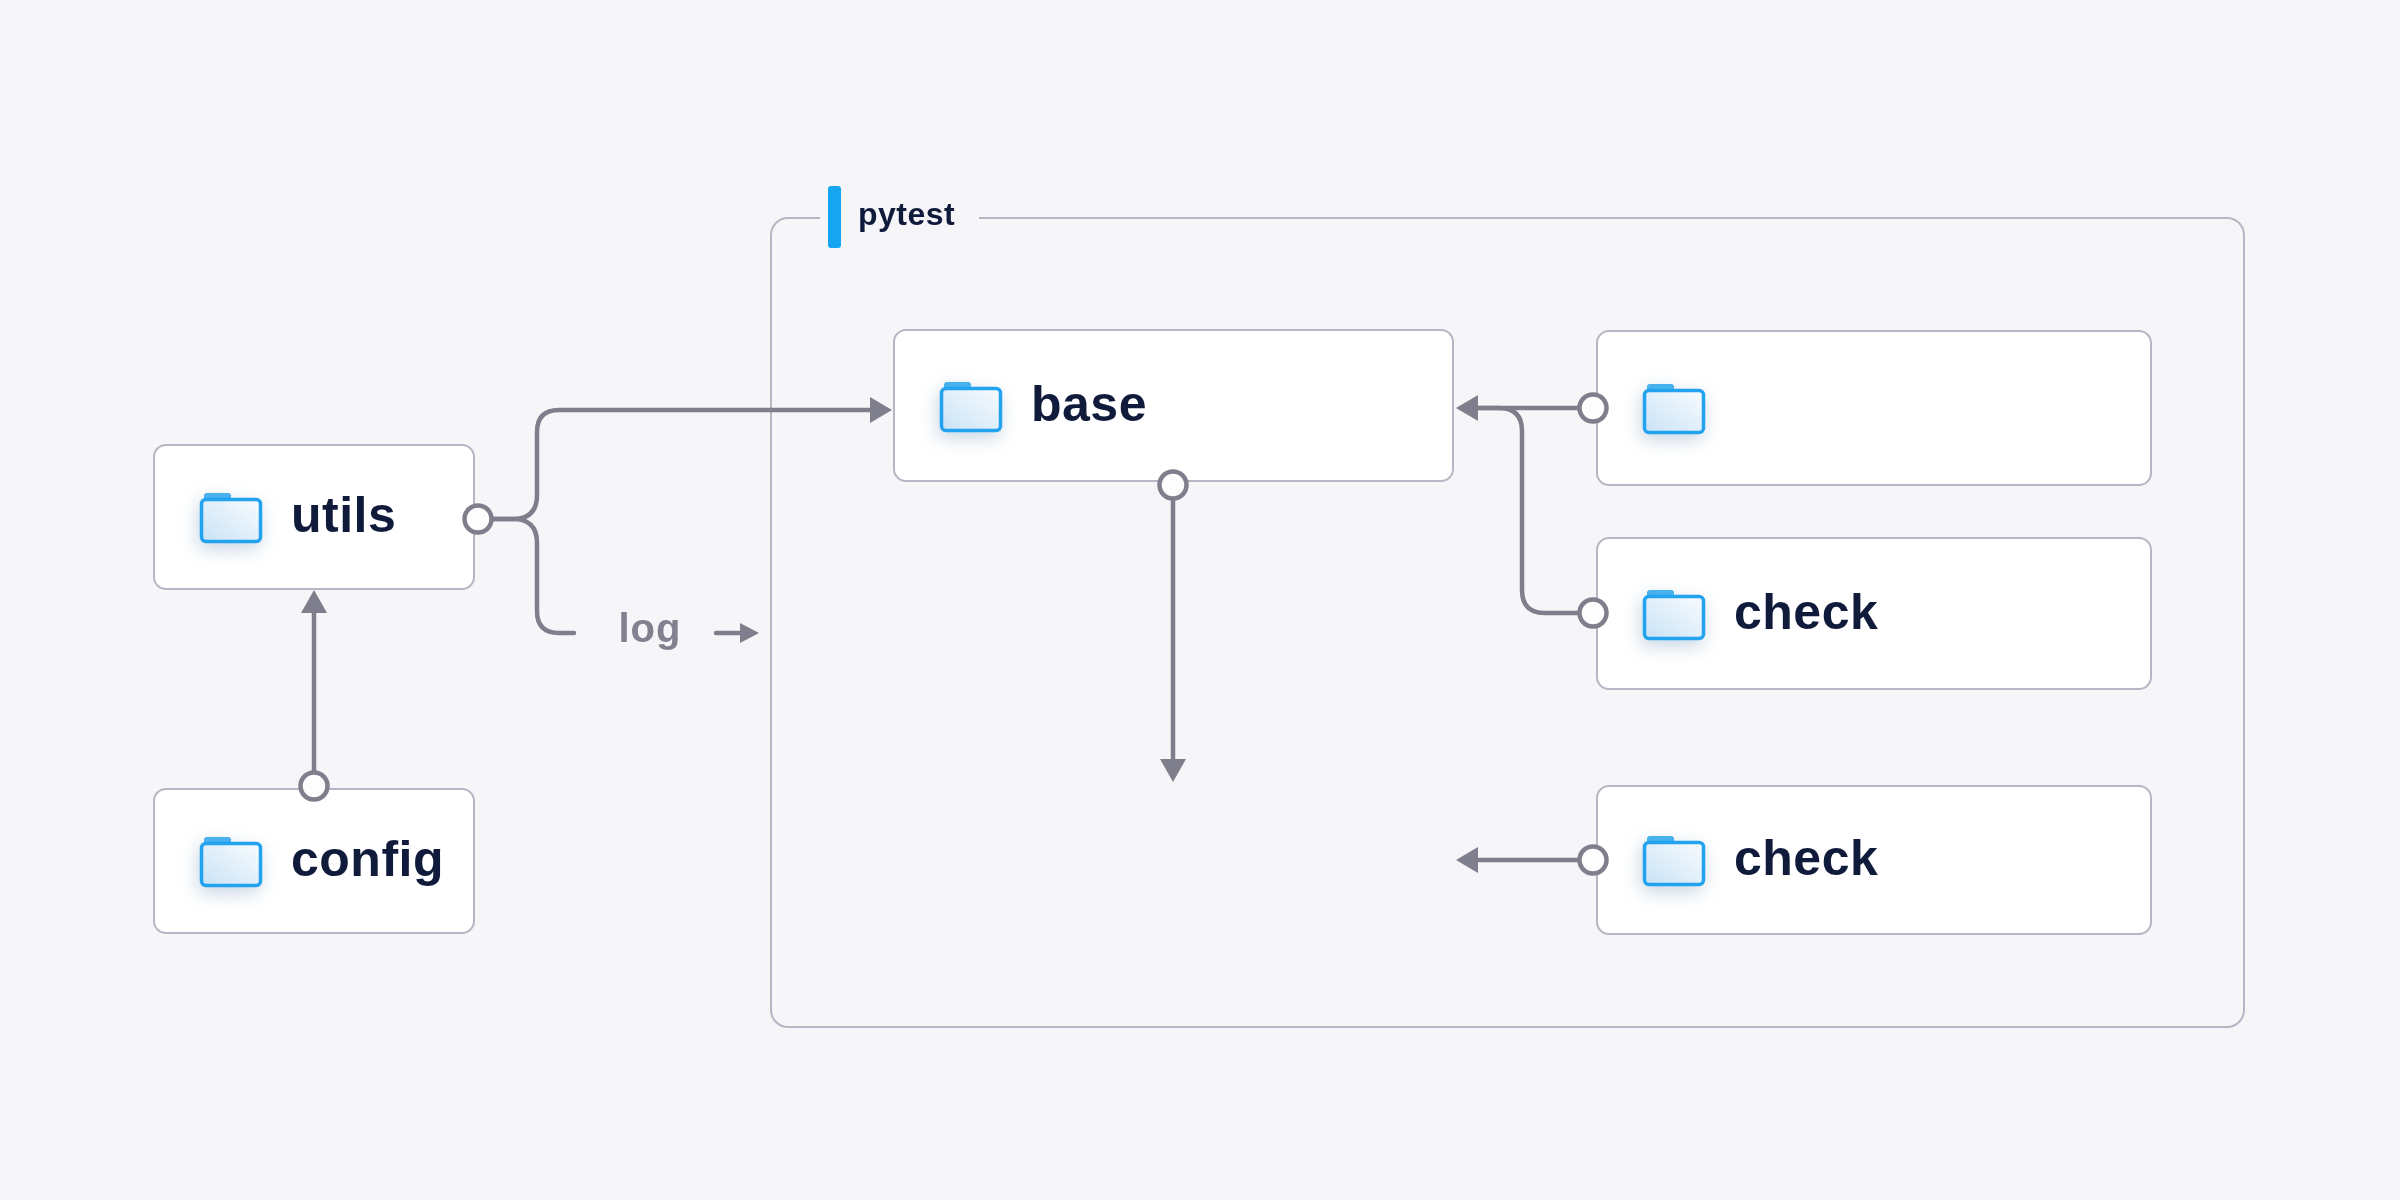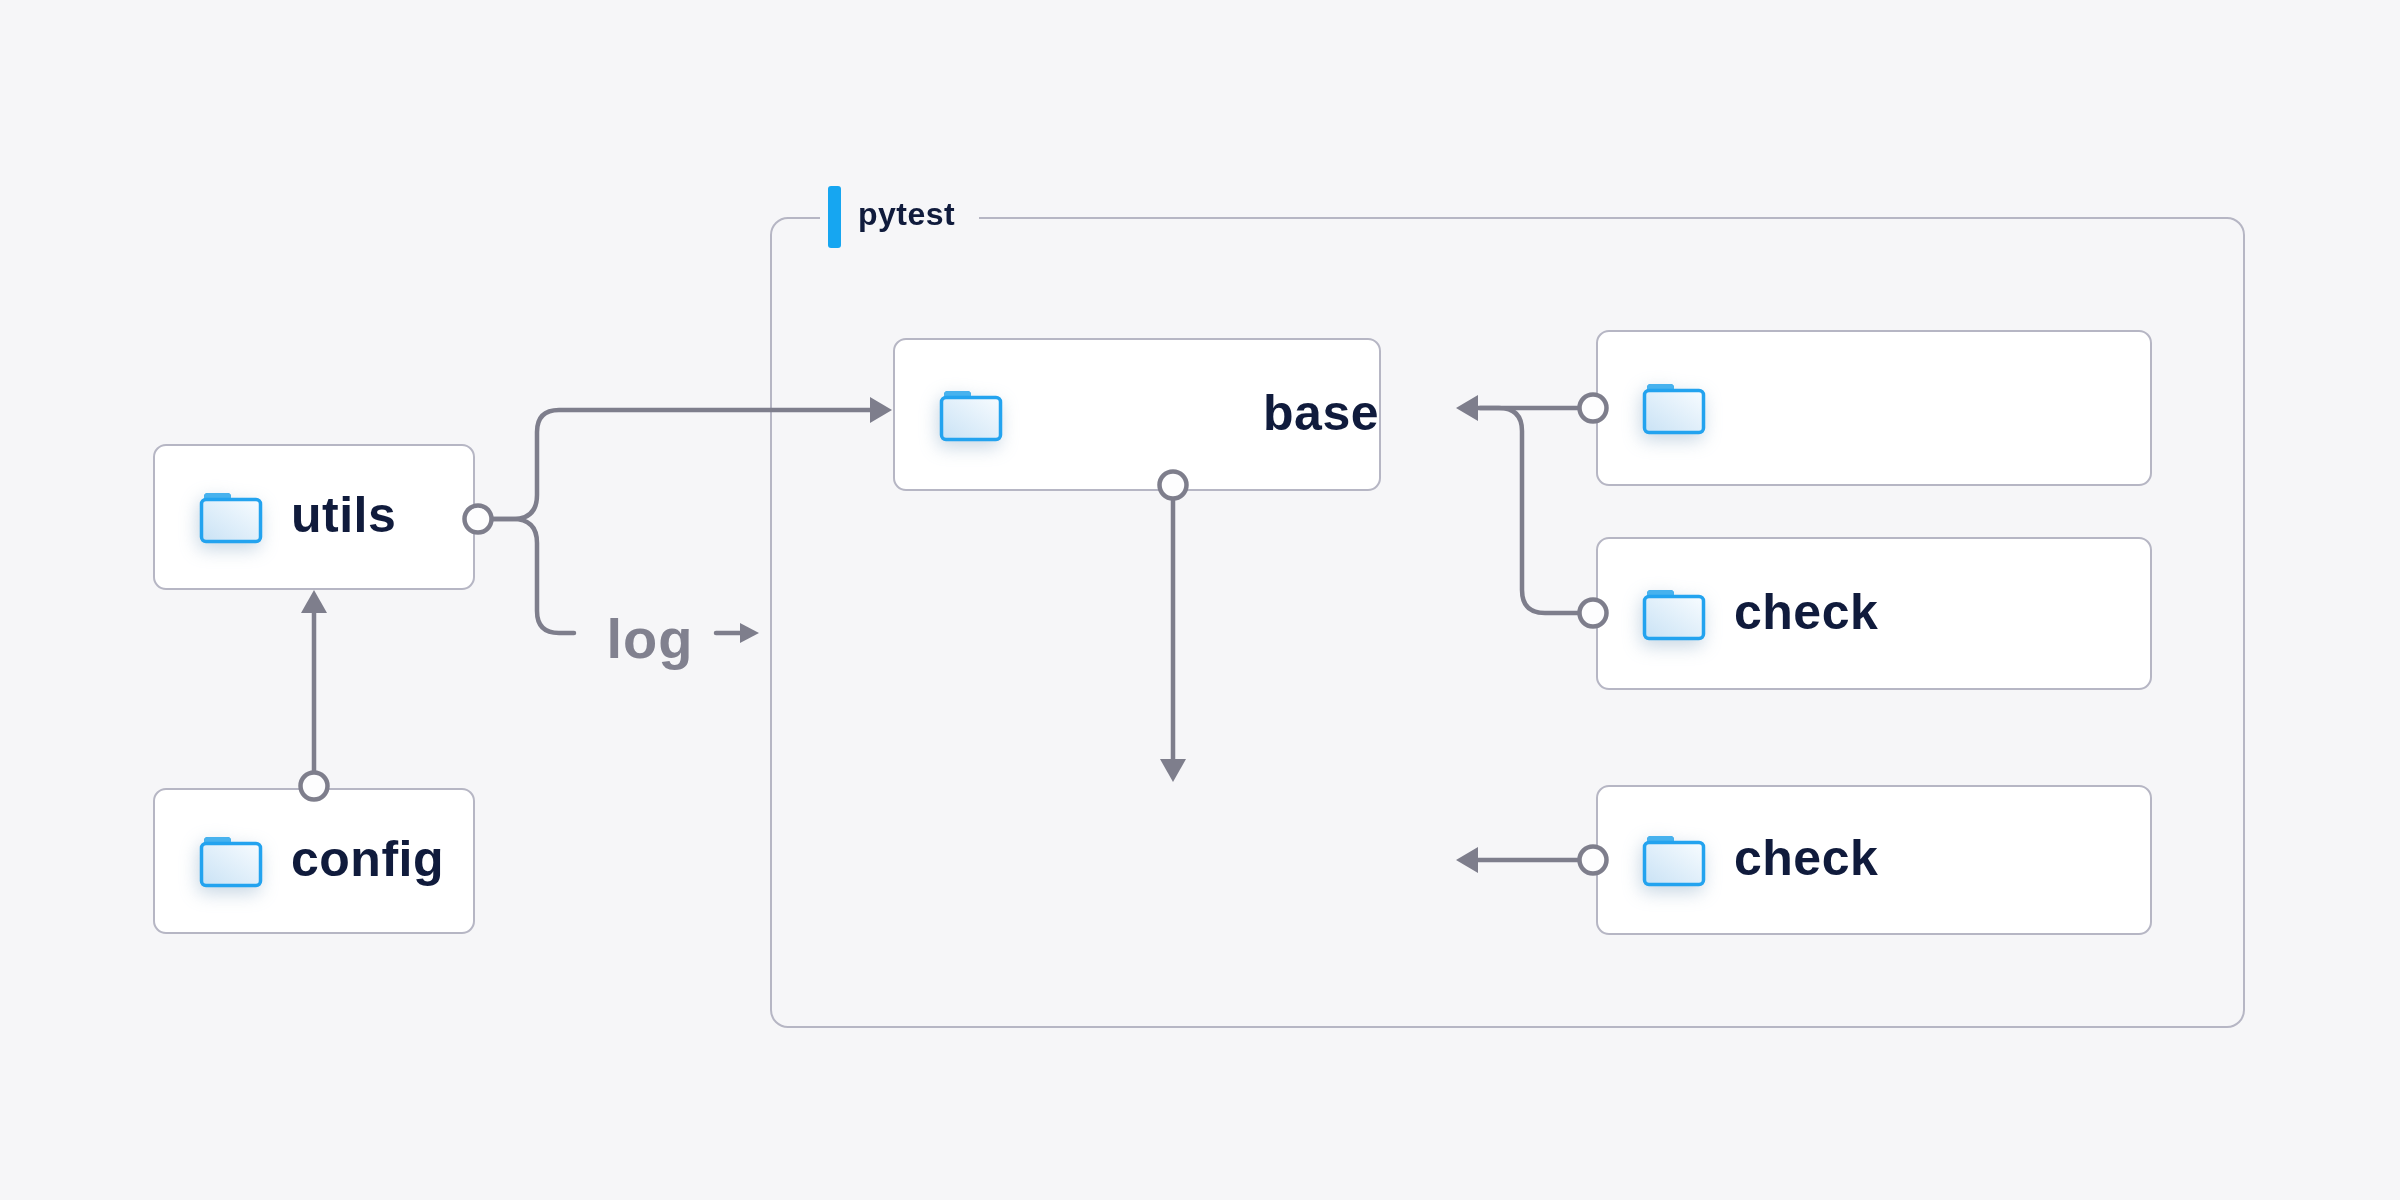--- a/index.html
+++ b/index.html
@@ -58,42 +58,42 @@
   .node .node-label {
     font-size: 50px; font-weight: 700;
     color: #101b3c; letter-spacing: 0.5px;
     padding-bottom: 4px;
   }
   .folder { width: 64px; height: 54px; flex: 0 0 auto;
             filter: drop-shadow(-2px 6px 9px rgba(110,150,185,0.38)); }
 
   .n-utils     { left: 153px;  top: 444px; width: 322px; height: 146px; }
   .n-config    { left: 153px;  top: 788px; width: 322px; height: 146px; }
-  .n-base      { left: 893px;  top: 338px; width: 488px; height: 153px; justify-content: space-between; }
+  .n-base      { left: 893px;  top: 329px; width: 561px; height: 153px; }
   .n-pymilvus  { left: 1596px; top: 330px; width: 556px; height: 156px; }
   .n-check     { left: 1596px; top: 537px; width: 556px; height: 153px; }
   .n-testcases { left: 893px;  top: 785px; width: 561px; height: 150px; }
   .n-common    { left: 1596px; top: 785px; width: 556px; height: 150px; }
 
   
   .edges {
     position: absolute; left: 0; top: 0;
     width: 2400px; height: 1200px;
     z-index: 3;
     pointer-events: none;
   }
   .edge-line { fill: none; stroke: #7e7e8c; stroke-width: 4.5px; stroke-linecap: round; }
   .edge-head { fill: #7e7e8c; stroke: none; }
   .edge-dot  { fill: #fdfdfe; stroke: #7e7e8c; stroke-width: 4.5px; }
 
   .log-label {
     position: absolute;
     left: 600px; top: 606px;
     width: 100px; text-align: center;
-    font-size: 56px; font-weight: 600;
+    font-size: 40px; font-weight: 600;
     color: #81818f; letter-spacing: 1px;
     z-index: 3;
   }
 </style>
 </head>
 <body>
 
 <div class="stage">
 
   <svg width="0" height="0" style="position:absolute" aria-hidden="true">

